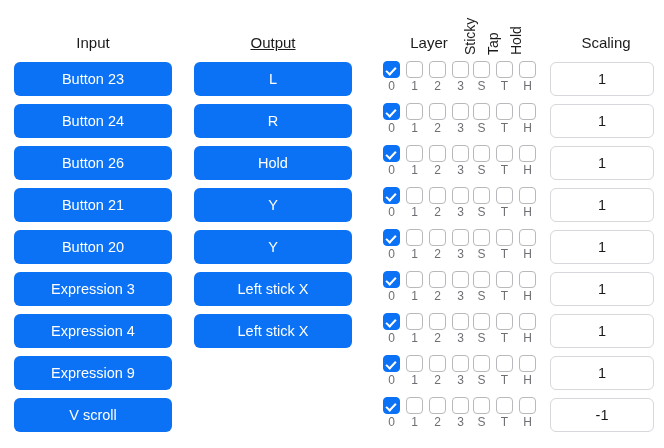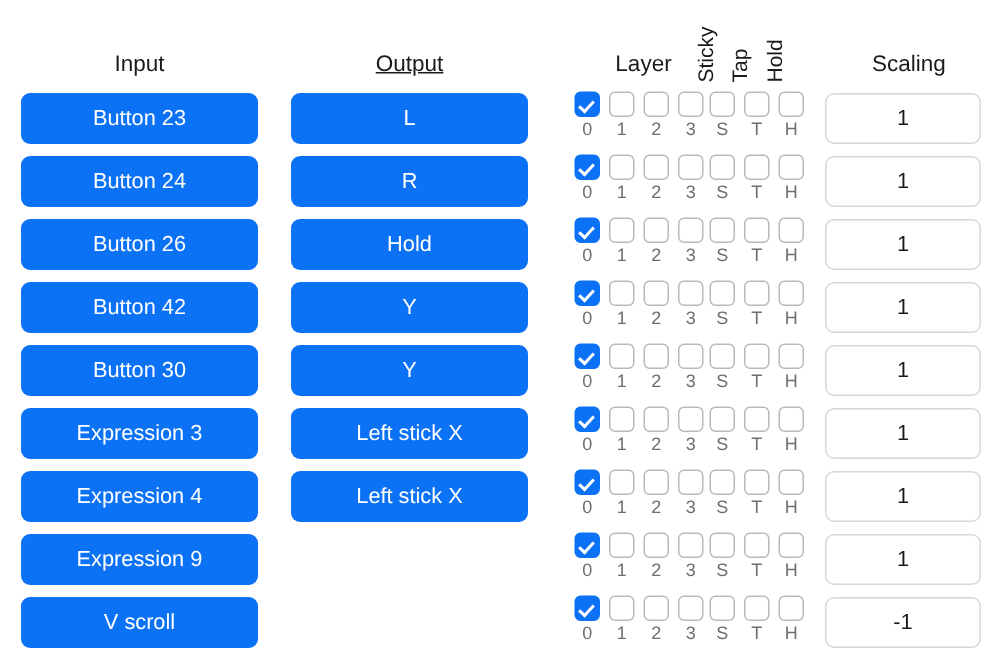--- a/index.html
+++ b/index.html
@@ -289,21 +289,21 @@
             <div class="cblabel">T</div>
           </div>
           <div class="cbcell">
             <div class="cbox"></div>
             <div class="cblabel">H</div>
           </div>
         </div>
         <input type="text" class="scalebox" value="1" style="">
       </div>
       <div class="row">
-        <button class="pill pill-input">Button 42</button>
+        <button class="pill pill-input">Button 21</button>
         <button class="pill pill-output">Y</button>
         <div class="cbgroup cbgroup-layer">
           <div class="cbcell">
             <div class="cbox checked"></div>
             <div class="cblabel">0</div>
           </div>
           <div class="cbcell">
             <div class="cbox"></div>
             <div class="cblabel">1</div>
           </div>
@@ -326,21 +326,21 @@
             <div class="cblabel">T</div>
           </div>
           <div class="cbcell">
             <div class="cbox"></div>
             <div class="cblabel">H</div>
           </div>
         </div>
         <input type="text" class="scalebox" value="1" style="">
       </div>
       <div class="row">
-        <button class="pill pill-input">Button 30</button>
+        <button class="pill pill-input">Button 20</button>
         <button class="pill pill-output">Y</button>
         <div class="cbgroup cbgroup-layer">
           <div class="cbcell">
             <div class="cbox checked"></div>
             <div class="cblabel">0</div>
           </div>
           <div class="cbcell">
             <div class="cbox"></div>
             <div class="cblabel">1</div>
           </div>

